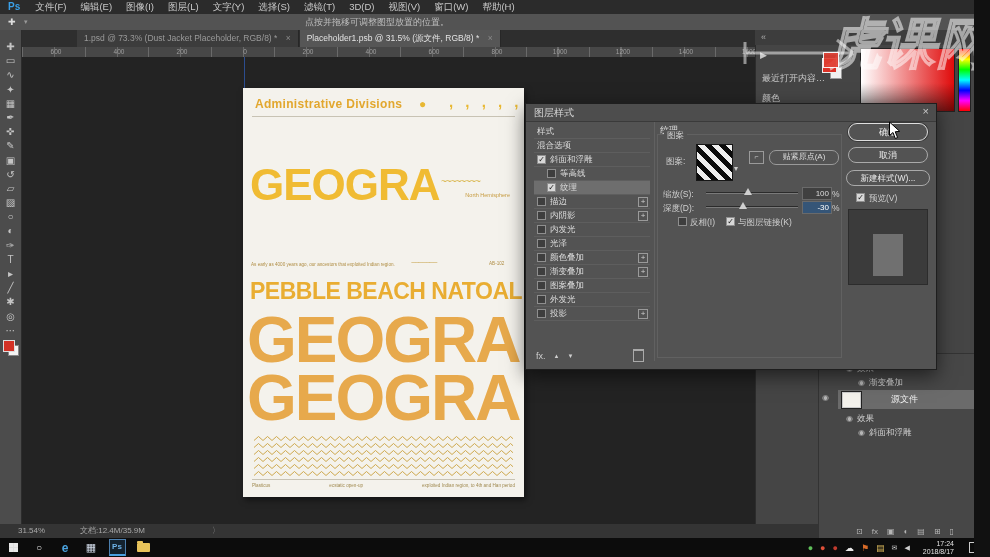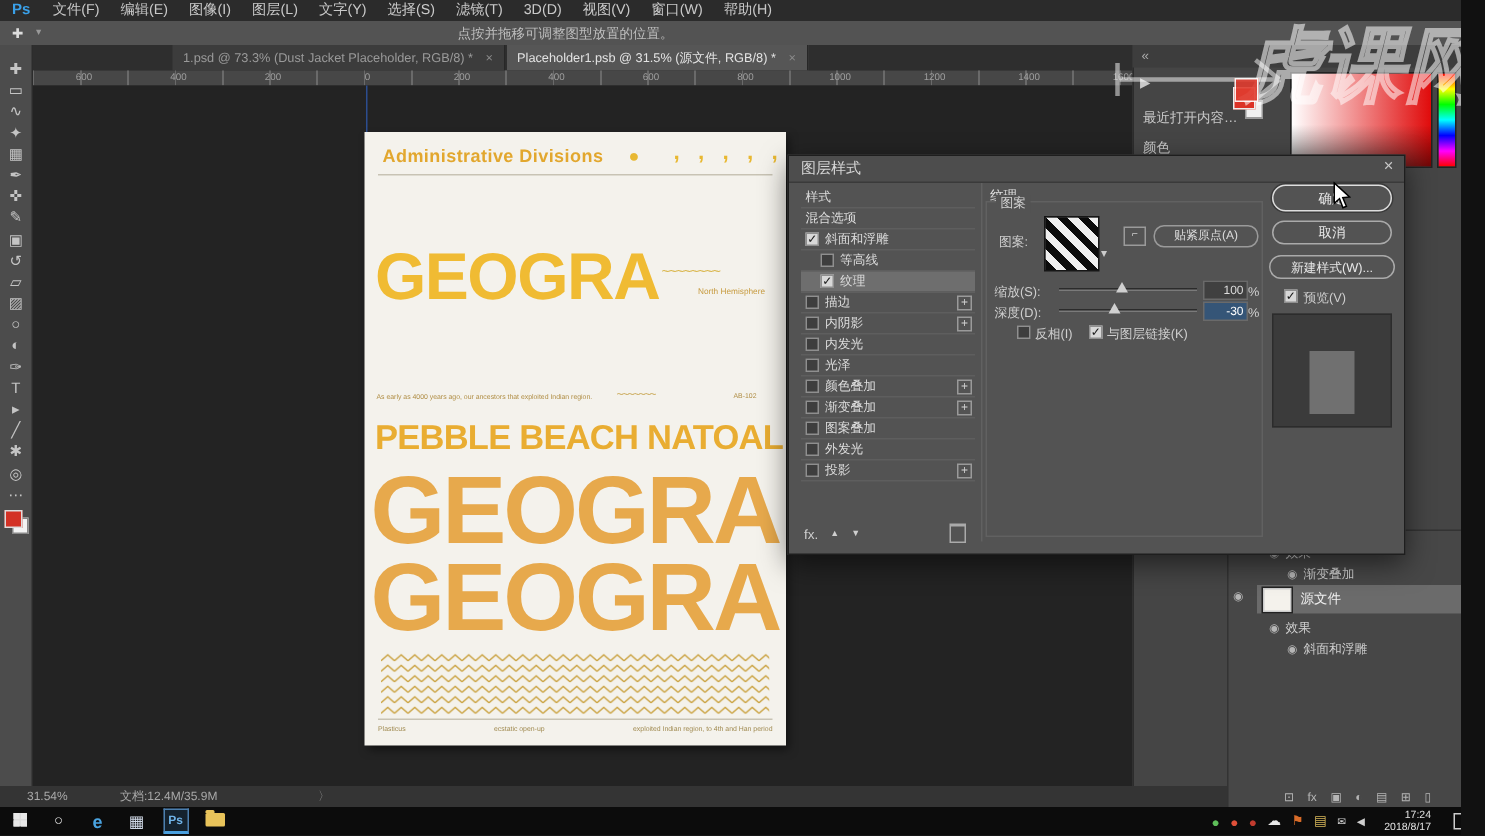--- a/index.html
+++ b/index.html
@@ -6,21 +6,21 @@
   #screen{position:relative;width:974px;height:557px;overflow:hidden;
     font-family:"Liberation Sans","DejaVu Sans",sans-serif;background:#262626;}
   .abs{position:absolute;}
   
   .menubar{left:0;top:0;width:990px;height:14px;background:#2b2b2b;color:#c9c9c9;
     font-size:9.5px;line-height:14px;display:flex;align-items:center;}
   .menubar .logo{color:#3aa0e8;font-weight:bold;padding:0 8px;font-size:10px;}
   .menubar .menu{padding:0 7px;cursor:default;}
   .optionsbar{left:0;top:14px;width:990px;height:16px;background:#535353;border-bottom:1px solid #2a2a2a;
     color:#bfbfbf;font-size:9px;line-height:16px;}
-  .tabbar{left:0;top:30px;width:990px;height:17px;background:#2e2e2e;display:flex;padding-left:115px;box-sizing:border-box;}
+  .tabbar{left:0;top:30px;width:990px;height:17px;background:#2e2e2e;display:flex;padding-left:77px;box-sizing:border-box;}
   .tab{height:17px;line-height:17px;font-size:8.5px;color:#9a9a9a;background:#3c3c3c;
     padding:0 7px;margin-right:1px;white-space:nowrap;border-right:1px solid #272727;}
   .tab.active{background:#565656;color:#e3e3e3;}
   .tab .x{margin-left:6px;color:#8a8a8a;}
   .ruler{left:22px;top:47px;width:733px;height:10px;background:#474747;border-bottom:1px solid #303030;
     background-image:repeating-linear-gradient(90deg,#6a6a6a 0 1px,transparent 1px 31.5px);}
   .rlabel{position:absolute;top:0;font-size:6.5px;color:#9f9f9f;transform:translateX(-50%);line-height:10px;}
   
   .toolcol{left:0;top:30px;width:22px;height:494px;background:#4c4c4c;border-right:1px solid #2c2c2c;
     display:flex;flex-direction:column;align-items:center;padding-top:10px;box-sizing:border-box;}
@@ -265,21 +265,21 @@
   <div class="abs layers"></div>
   <div class="abs lrow" style="top:362px;padding-left:8px;">
     <span class="eye">◉</span>
     <span>效果</span>
   </div>
   <div class="abs lrow" style="top:376px;padding-left:20px;">
     <span class="eye">◉</span>
     <span>渐变叠加</span>
   </div>
   <span class="abs" style="left:822px;top:393px;color:#b5b5b5;font-size:8px;">◉</span>
-  <div class="abs lsel" style="top:390px;">
+  <div class="abs lsel" style="top:390px;gap:24px;">
     <div class="lthumb"></div>
     <span>源文件</span>
     <span style="margin-left:auto;margin-right:6px;font-size:8px;color:#ddd;">fx</span>
   </div>
   <div class="abs lrow" style="top:412px;padding-left:8px;">
     <span class="eye">◉</span>
     <span>效果</span>
   </div>
   <div class="abs lrow" style="top:426px;padding-left:20px;">
     <span class="eye">◉</span>

